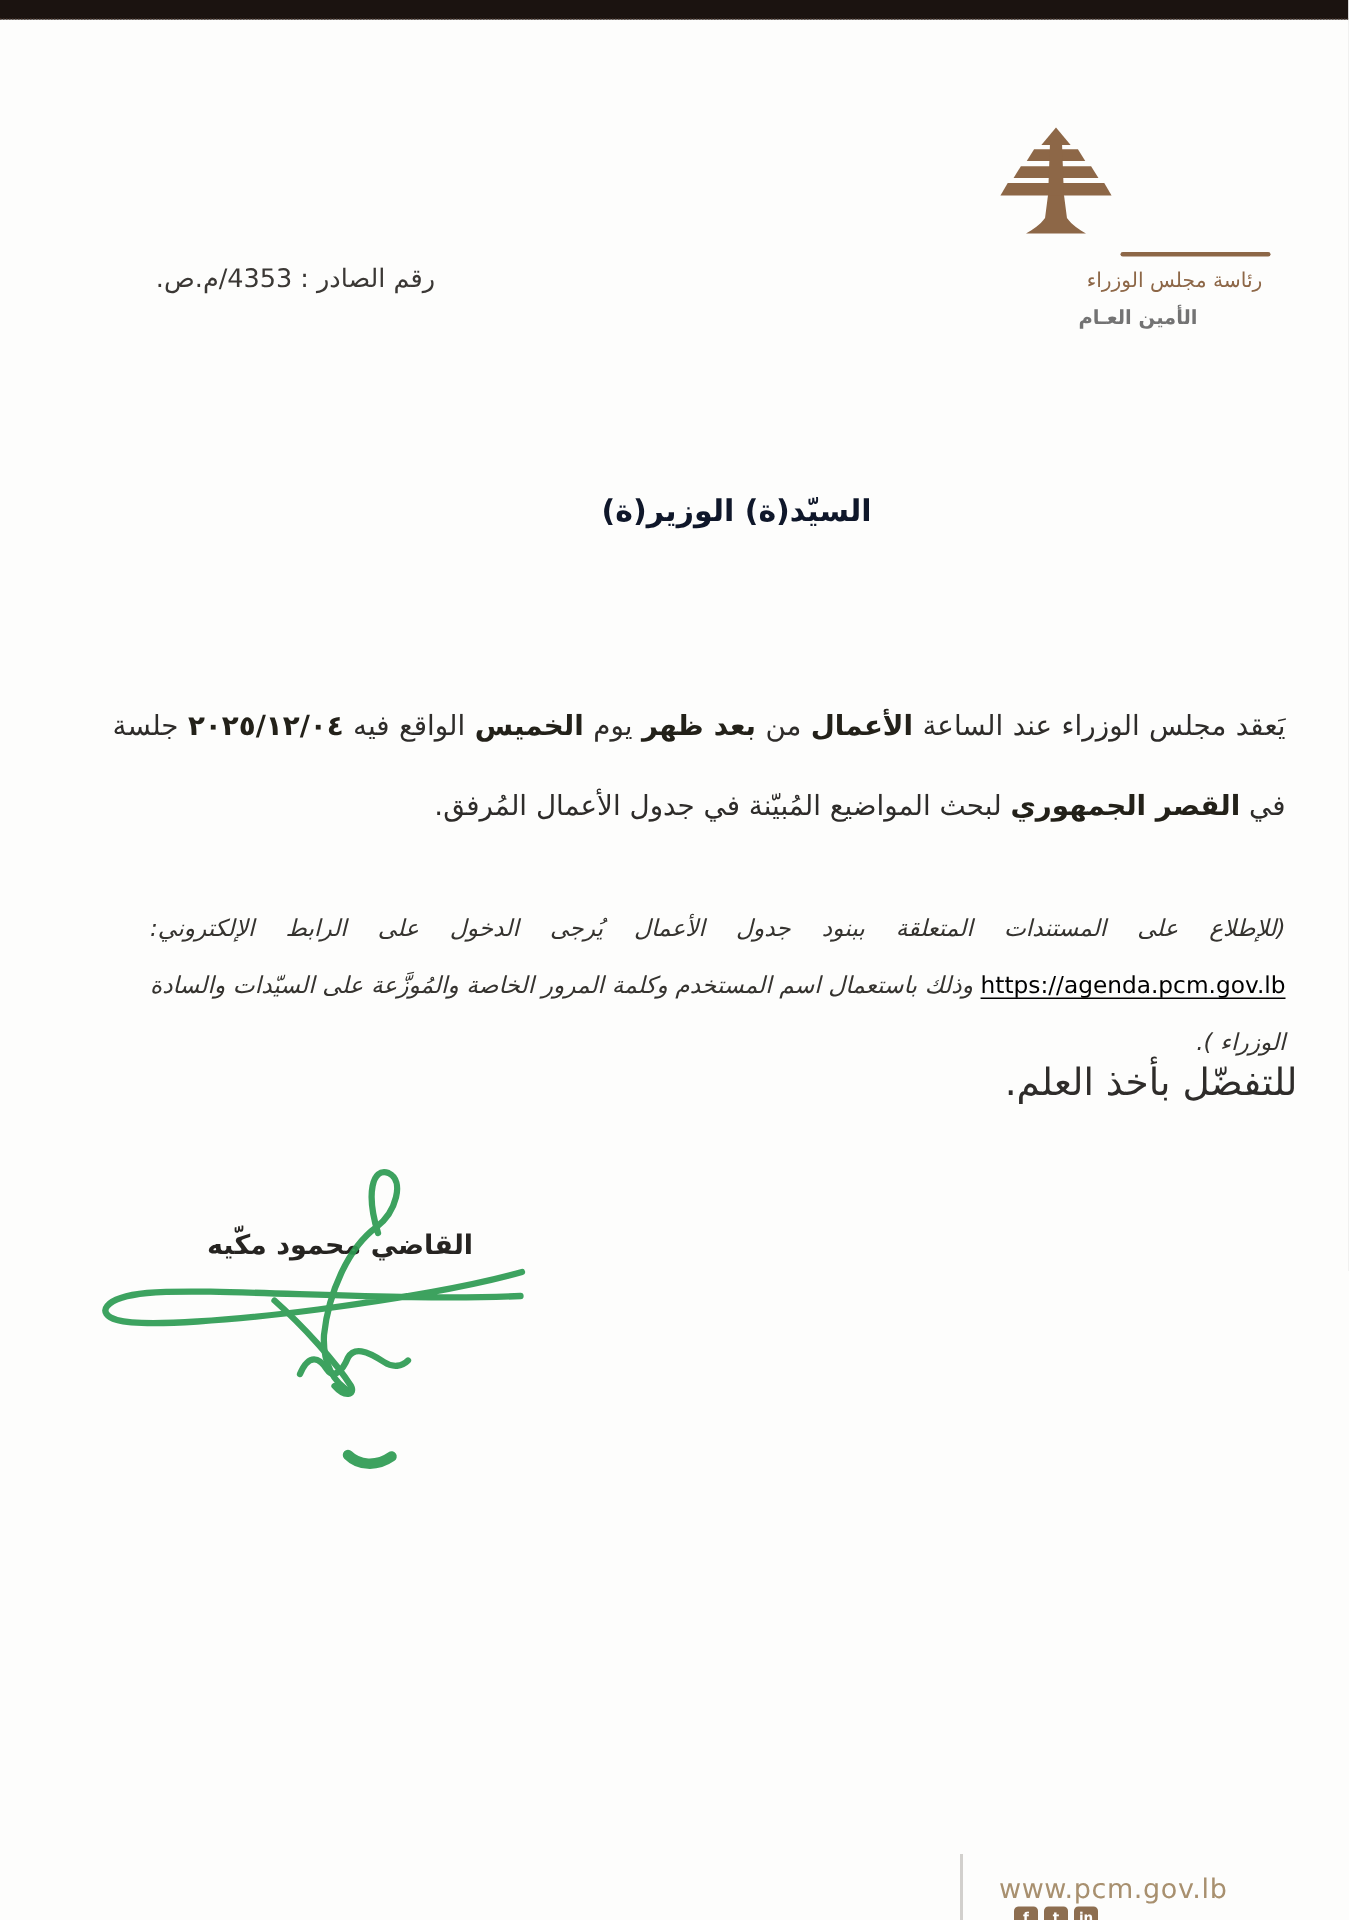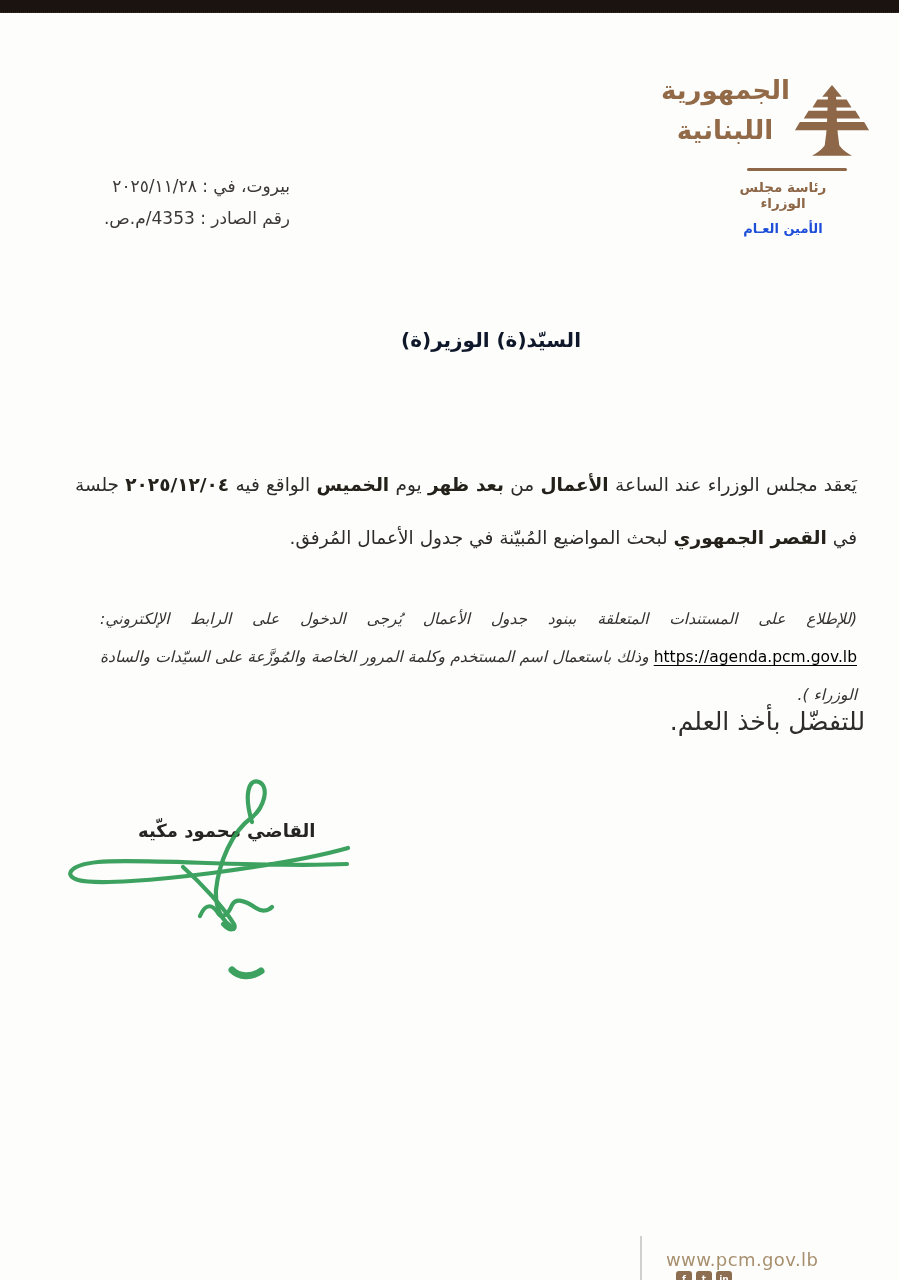--- a/index.html
+++ b/index.html
@@ -21,22 +21,22 @@
   
   .letterhead { position:absolute; top:70px; right:20px; width:218px; }
   .lh-row { display:flex; flex-direction:row; align-items:flex-start; }
   .callig {
     width:128px; text-align:center;
     color:#926a47; font-weight:bold; font-size:26px; line-height:1.55;
     letter-spacing:1px;
   }
   .cedar { width:78px; height:84px; margin-top:10px; margin-left:4px; }
   .lh-divider { width:100px; height:2.5px; background:#8d6747; margin:4px 0 8px 86px; border-radius:2px; }
-  .lh-sub1 { width:128px; margin-left:58px; text-align:center; color:#8d6747; font-size:13.5px; font-weight:bold; letter-spacing:.5px; }
-  .lh-sub2 { width:128px; margin-left:58px; text-align:center; color:#1d4ed8; font-size:13px; font-weight:bold; margin-top:10px; letter-spacing:1px; }
+  .lh-sub1 { width:128px; margin-left:58px; text-align:center; color:#8d6747; font-size:13.5px; font-weight:normal; letter-spacing:.5px; }
+  .lh-sub2 { width:128px; margin-left:58px; text-align:left; color:#737373; font-size:13px; font-weight:bold; margin-top:10px; letter-spacing:1px; }
   
   .date-block {
     position:absolute; top:170px; left:50px; width:240px;
     direction:rtl; text-align:right;
     font-size:17px; line-height:32px; color:#3b3835;
   }
   
   .addressee {
     position:absolute; top:328px; right:318px;
     direction:rtl; font-size:20px; font-weight:bold; color:#0f172a;
@@ -87,42 +87,37 @@
 </style>
 </head>
 <body>
 
 <div class="page">
 
   <div class="top-bar"></div>
 
   <div class="letterhead">
     <div class="lh-row">
-      <div class="callig">
-        <div>الجمهورية</div>
-        <div>اللبنانية</div>
-      </div>
       <svg class="cedar" viewBox="0 0 80 84">
         <g fill="#8d6747">
           <polygon points="40,4 50,16 30,16"></polygon>
           <polygon points="25,19 55,19 60,27 20,27"></polygon>
           <polygon points="16,30.5 64,30.5 69,38.5 11,38.5"></polygon>
           <polygon points="7,42 73,42 78,50.5 2,50.5"></polygon>
           <polygon points="36,12 44,12 45.5,53 34.5,53"></polygon>
           <path d="M34.5,50.5 L45.5,50.5 L47.5,66 C51,71 56,74 60.5,76.5 L19.5,76.5 C24,74 29,71 32.5,66 Z"></path>
         </g>
       </svg>
     </div>
     <div class="lh-divider"></div>
     <div class="lh-sub1">رئاسة مجلس الوزراء</div>
     <div class="lh-sub2">الأمين العـام</div>
   </div>
 
   <div class="date-block">
-    <div>بيروت، في : ٢٠٢٥/١١/٢٨</div>
     <div>رقم الصادر : 4353/م.ص.</div>
   </div>
 
   <div class="addressee">السيّد(ة) الوزير(ة)</div>
 
   <p class="body-par"><span>يَعقد مجلس الوزراء عند الساعة </span><b>الأعمال</b><span> من </span><b>بعد ظهر</b><span> يوم </span><b>الخميس</b><span> الواقع فيه </span><b>٢٠٢٥/١٢/٠٤</b><span> جلسة في </span><b>القصر الجمهوري</b><span> لبحث المواضيع المُبيّنة في جدول الأعمال المُرفق.</span></p>
 
   <p class="note"><span>(للإطلاع على المستندات المتعلقة ببنود جدول الأعمال يُرجى الدخول على الرابط الإلكتروني: </span><span class="link">https://agenda.pcm.gov.lb</span><span> وذلك باستعمال اسم المستخدم وكلمة المرور الخاصة والمُوزَّعة على السيّدات والسادة الوزراء ).</span></p>
 
   <div class="closing">للتفضّل بأخذ العلم.</div>

